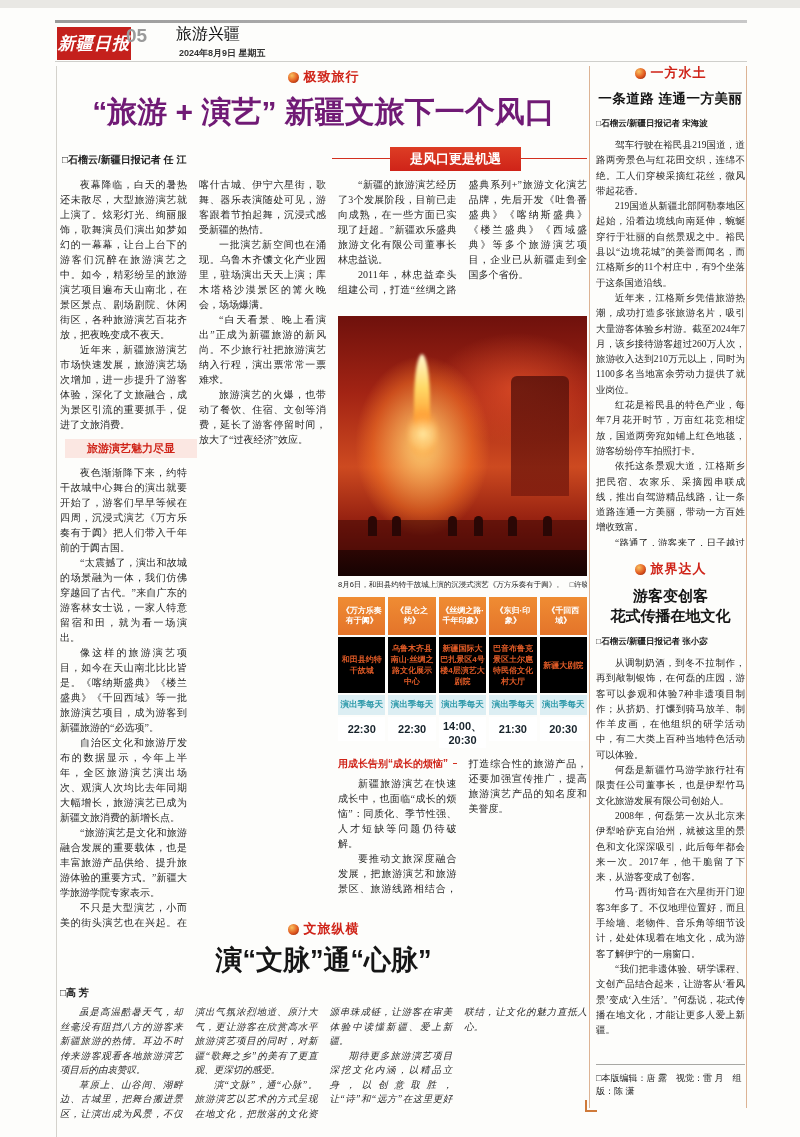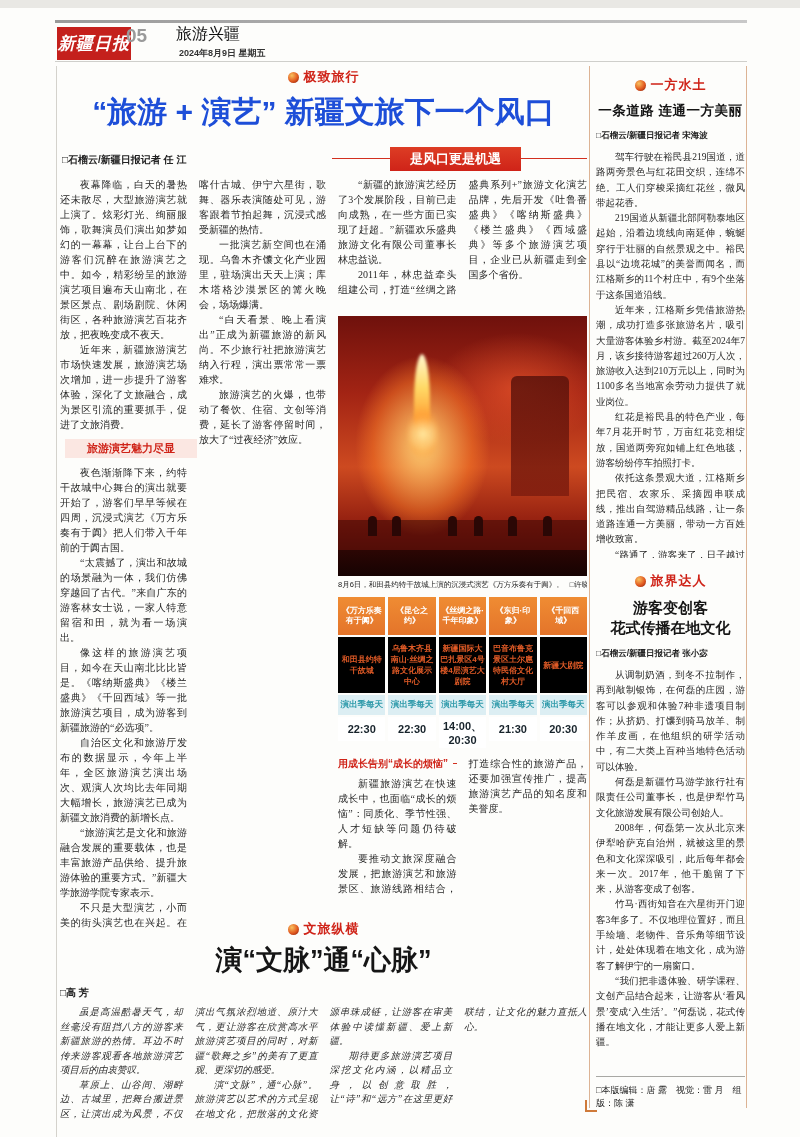--- a/index.html
+++ b/index.html
@@ -25,21 +25,21 @@
                  border-left:2px solid #cf7a3a;border-bottom:2px solid #cf7a3a;}
   
   .tag{display:flex;align-items:center;justify-content:center;gap:5px;}
   .tag .dot{width:11px;height:11px;border-radius:50%;
             background:radial-gradient(circle at 35% 32%,#f8c05e,#e25a20 55%,#7d1507);}
   .tag .t{font-size:13px;font-weight:900;color:#cf2318;letter-spacing:1px;}
   
   .main-article{position:absolute;left:60px;top:60px;width:527px;}
   .main-tag{margin:0 auto;width:110px;}
   .main-headline{margin-top:6px;text-align:center;font-size:30px;font-weight:900;
-                 letter-spacing:0px;color:#1d4ed8;}
+                 letter-spacing:0px;color:#701a75;}
   .byline-row{position:relative;margin-top:14px;height:22px;}
   .byline{position:absolute;left:2px;top:6px;font-size:10px;font-weight:bold;color:#222;}
   .redline{position:absolute;left:272px;top:11px;width:255px;height:1px;background:#d2301f;}
   .redbox{position:absolute;left:330px;top:0;padding:3px 20px;font-size:13px;font-weight:bold;
           color:#fff;background:linear-gradient(180deg,#dd3d24,#cf2318);}
   .body-row{display:flex;margin-top:8px;}
   p{margin:0;text-indent:2em;}
   .cols2{column-count:2;column-gap:12px;column-fill:auto;
          font-family:"Liberation Serif",serif;font-size:10px;line-height:15px;
          text-align:justify;color:#262626;overflow:hidden;}
@@ -87,21 +87,21 @@
   .subhead2 .line{flex:1;height:1px;background:#d2301f;}
   
   .bottom-article{position:absolute;left:60px;top:912px;width:527px;}
   .bottom-tag{margin:0 auto;width:110px;}
   .bottom-headline{margin-top:4px;text-align:center;font-size:27px;font-weight:900;color:#151515;}
   .bottom-byline{margin-top:8px;font-size:10px;font-weight:bold;color:#222;}
   .cols4{margin-top:5px;height:122px;column-count:4;column-gap:12px;column-fill:auto;
          font-family:"Liberation Serif",serif;font-style:italic;font-size:9.5px;line-height:14.5px;
          text-align:justify;color:#2a2a2a;overflow:hidden;}
   
-  .sidebar{position:absolute;left:596px;top:68px;width:149px;}
+  .sidebar{position:absolute;left:596px;top:56px;width:149px;}
   .side-headline{margin-top:8px;text-align:center;font-size:13.5px;font-weight:900;
                  letter-spacing:.5px;color:#151515;}
   .side-headline2{margin-top:8px;text-align:center;font-size:15px;font-weight:900;
                   line-height:20px;color:#151515;}
   .side-byline{margin-top:10px;font-size:8.5px;font-weight:bold;color:#222;}
   .side-body{margin-top:8px;font-family:"Liberation Serif",serif;font-size:9.5px;line-height:15.3px;
              text-align:justify;color:#262626;overflow:hidden;}
   .side-body-1{height:408px;}
   .side-body-2{height:400px;}
   .side-sec2{margin-top:14px;}

